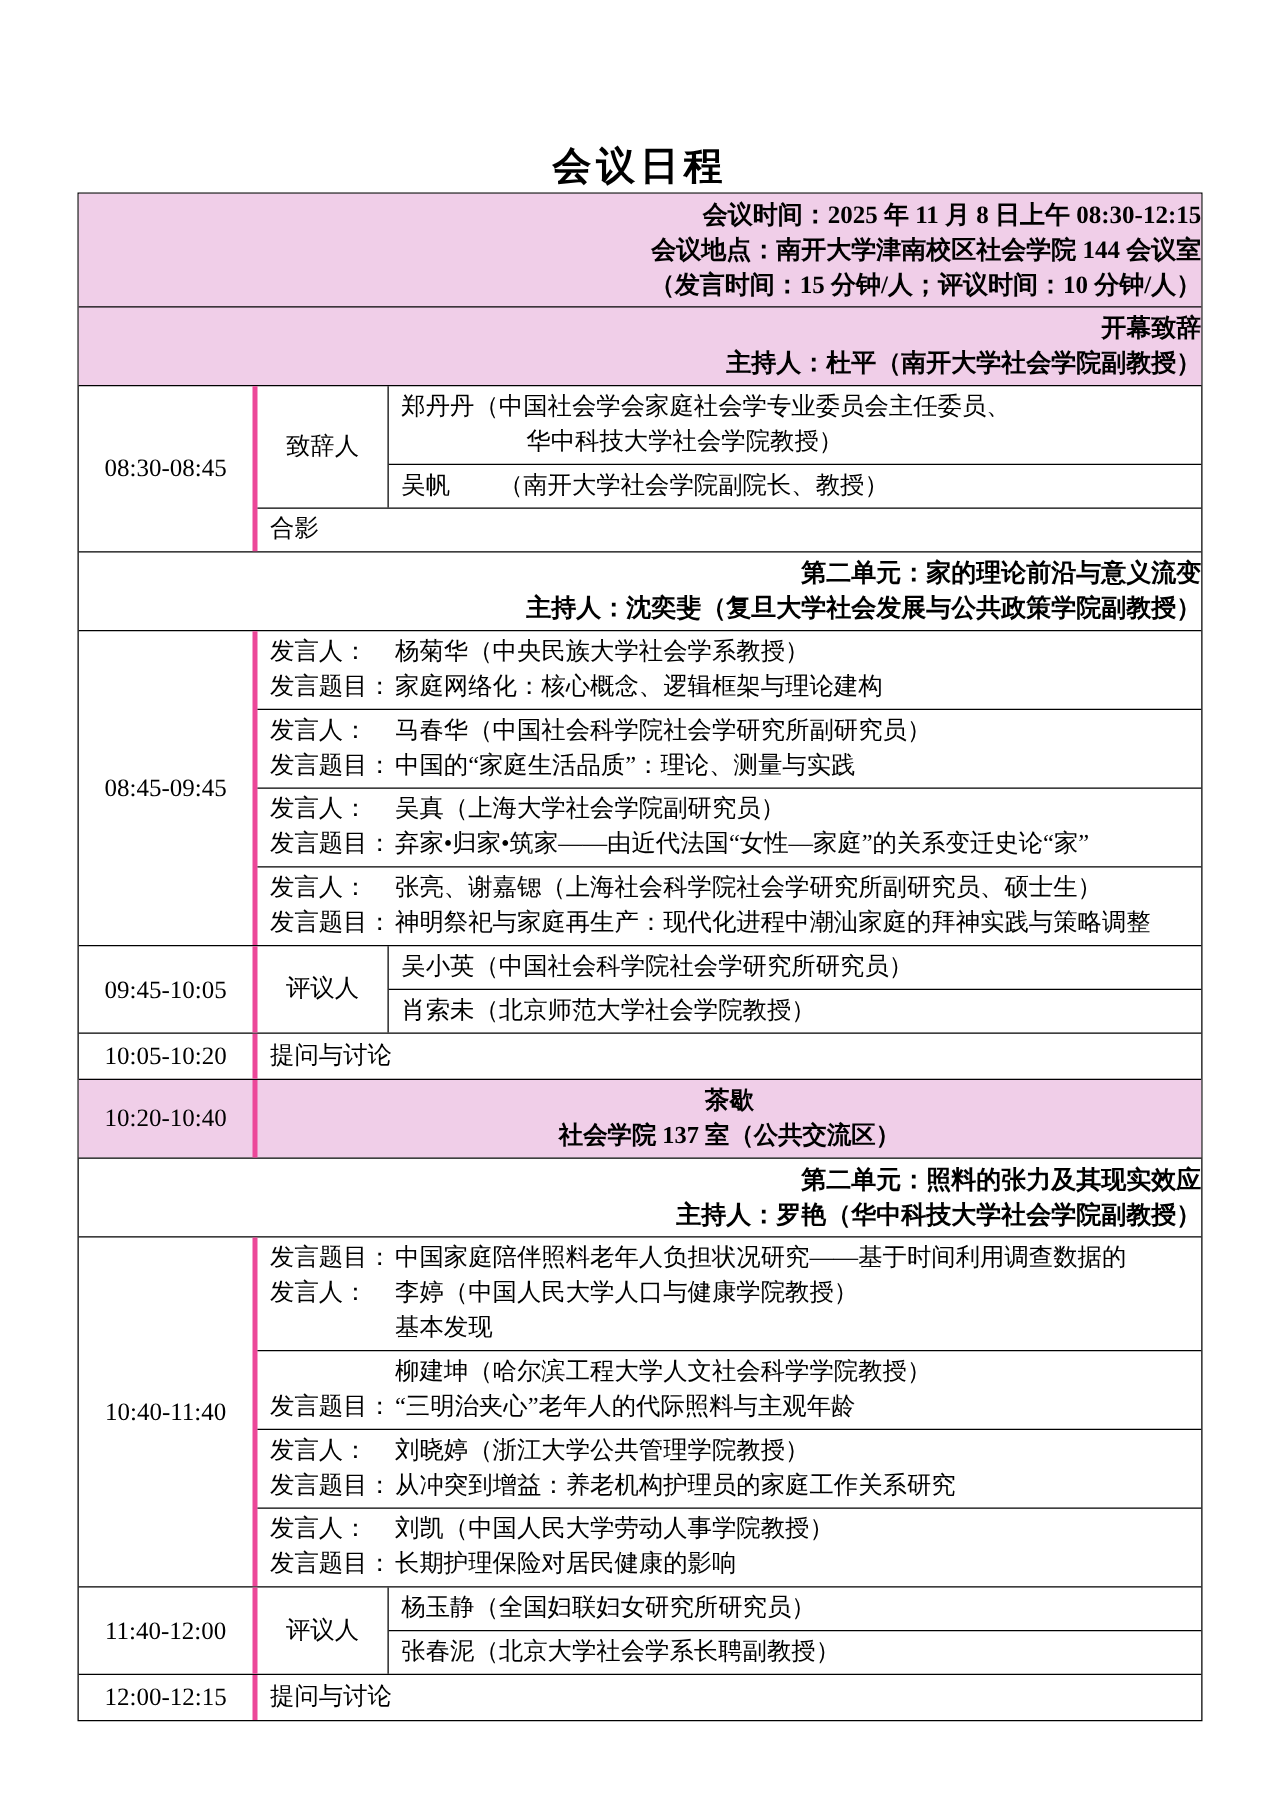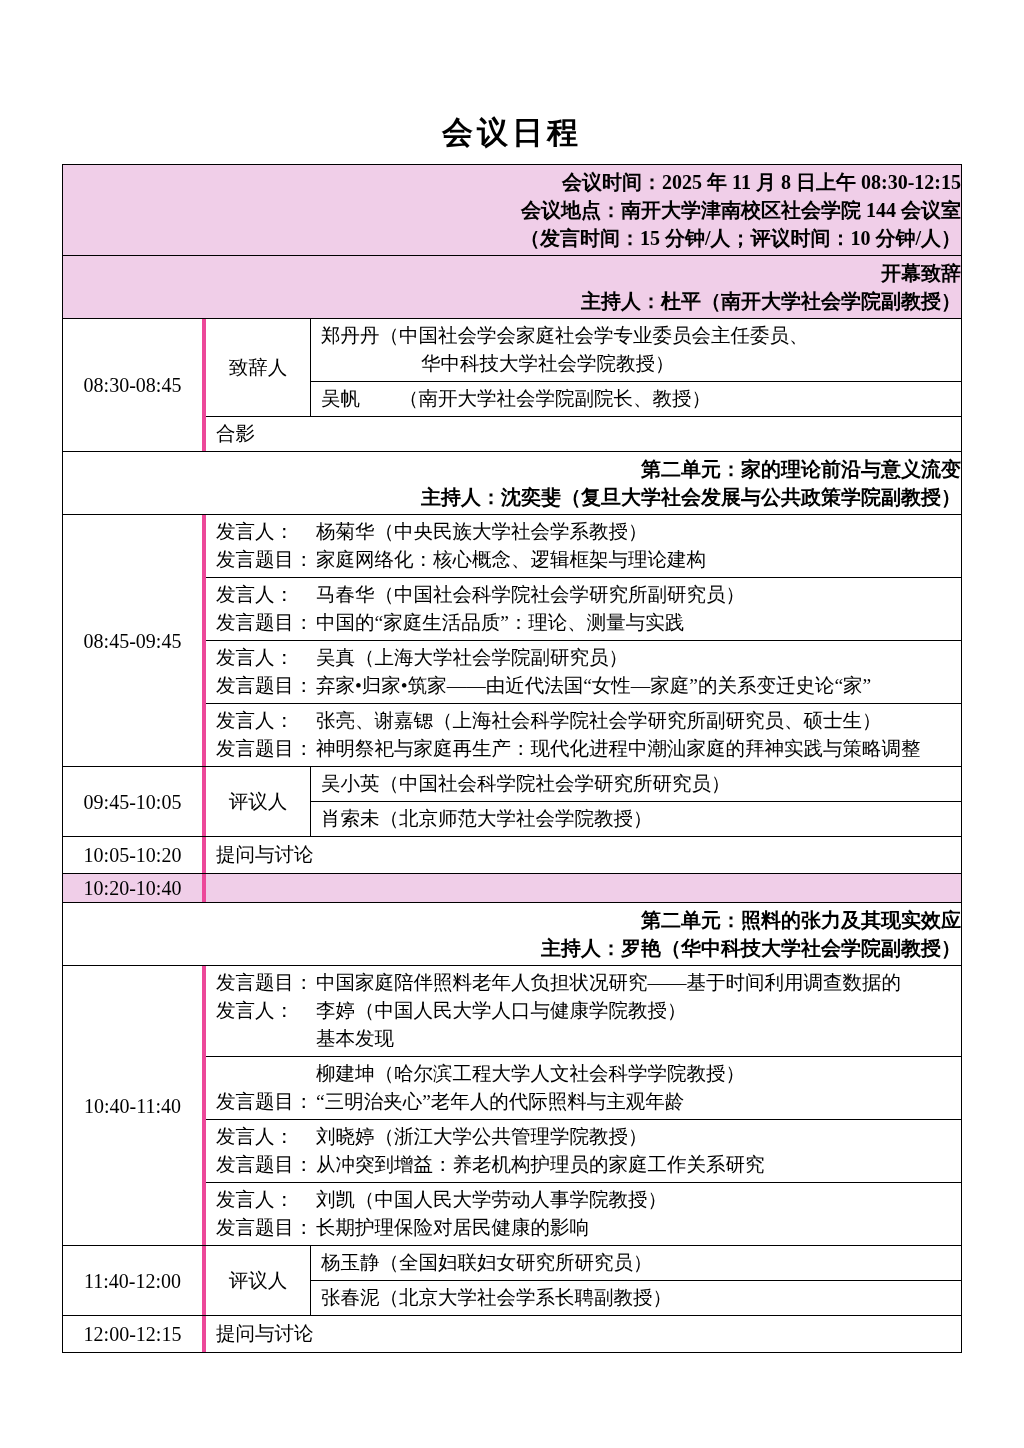--- a/index.html
+++ b/index.html
@@ -9,21 +9,20 @@
     font-family: "Liberation Serif", serif;
     color: #000;
     position: relative;
   }
   .page-title {
     padding-top: 112px;
     text-align: center;
     font-size: 31px;
     font-weight: 700;
     letter-spacing: 4px;
-    margin-bottom: 10px;
   }
   .agenda {
     width: 900px;
     margin-left: 62px;
     border: 1px solid #000;
     font-size: 19.5px;
     line-height: 28px;
   }
   .row { border-top: 1px solid #000; }
   .row:first-child { border-top: none; }
@@ -136,20 +135,24 @@
     </div>
   </div>
 
   <div class="row timed">
     <div class="time">10:05-10:20</div>
     <div class="disc">提问与讨论</div>
   </div>
 
   <div class="row timed hl">
     <div class="time">10:20-10:40</div>
+    <div class="teabody">
+      <div>茶歇</div>
+      <div>社会学院 137 室（公共交流区）</div>
+    </div>
   </div>
 
   <div class="row hdr">
     <div>第二单元：照料的张力及其现实效应</div>
     <div>主持人：罗艳（华中科技大学社会学院副教授）</div>
   </div>
 
   <div class="row timed">
     <div class="time">10:40-11:40</div>
     <div class="stack">

